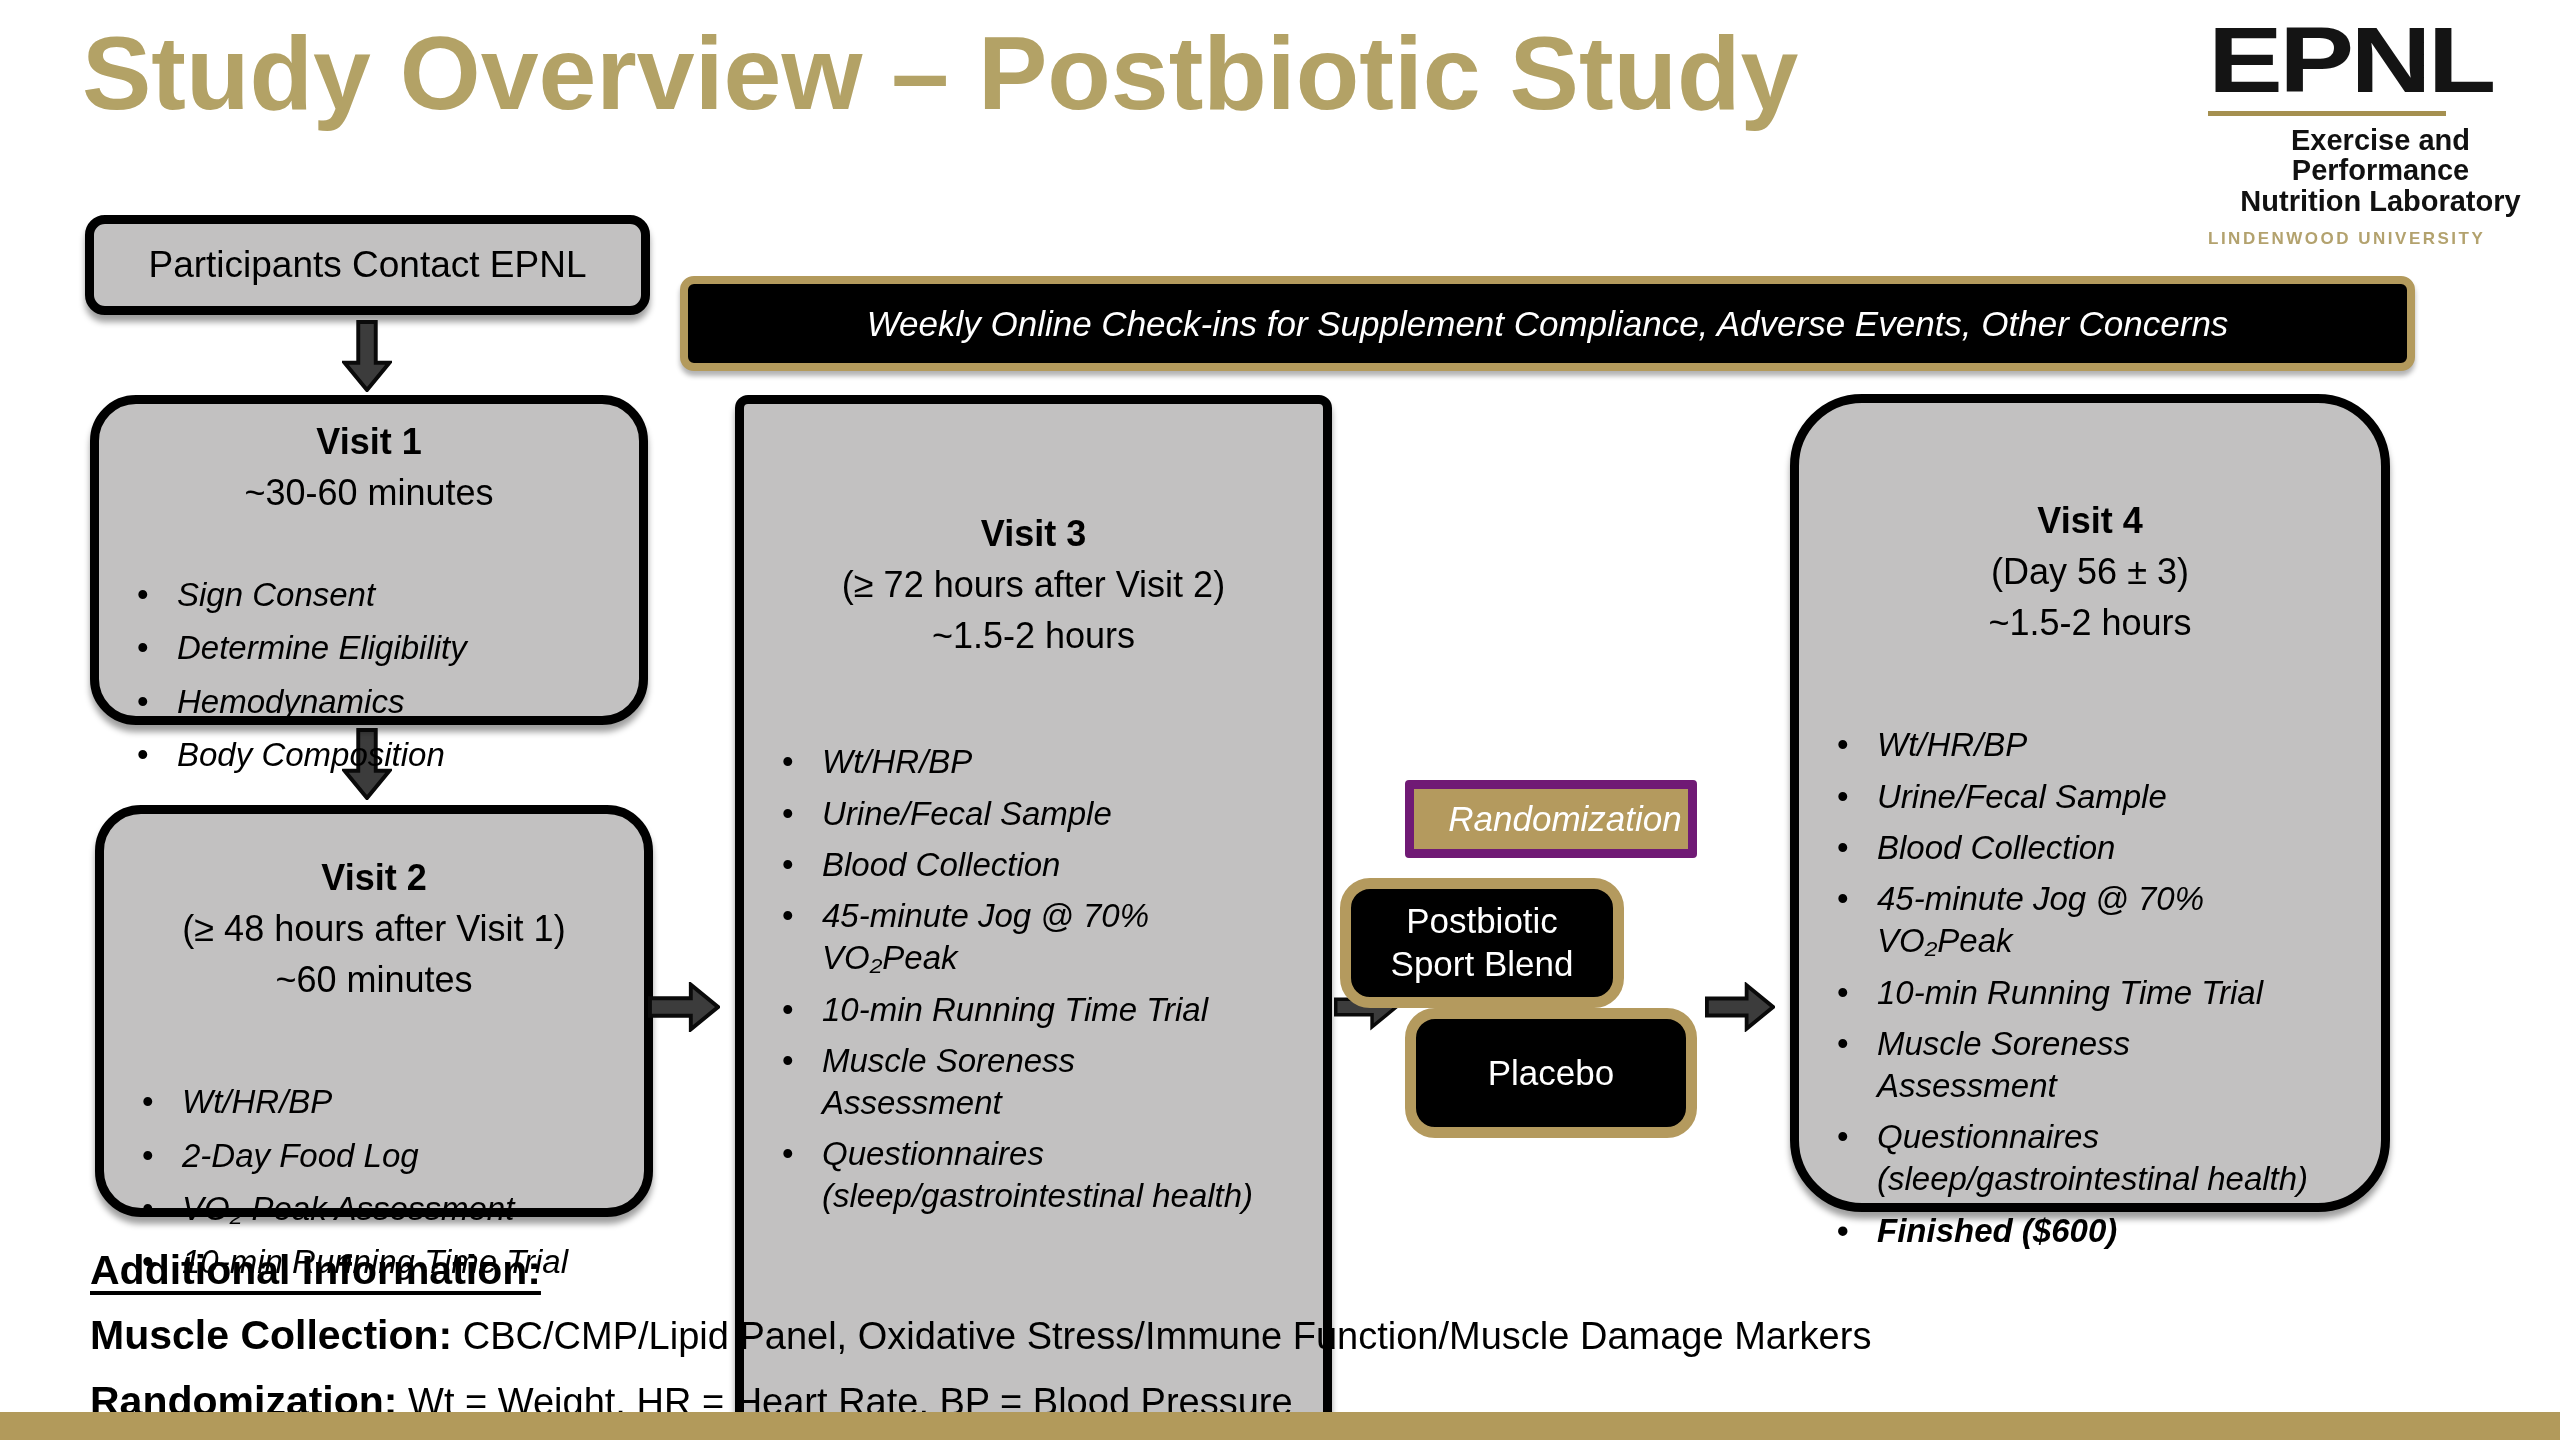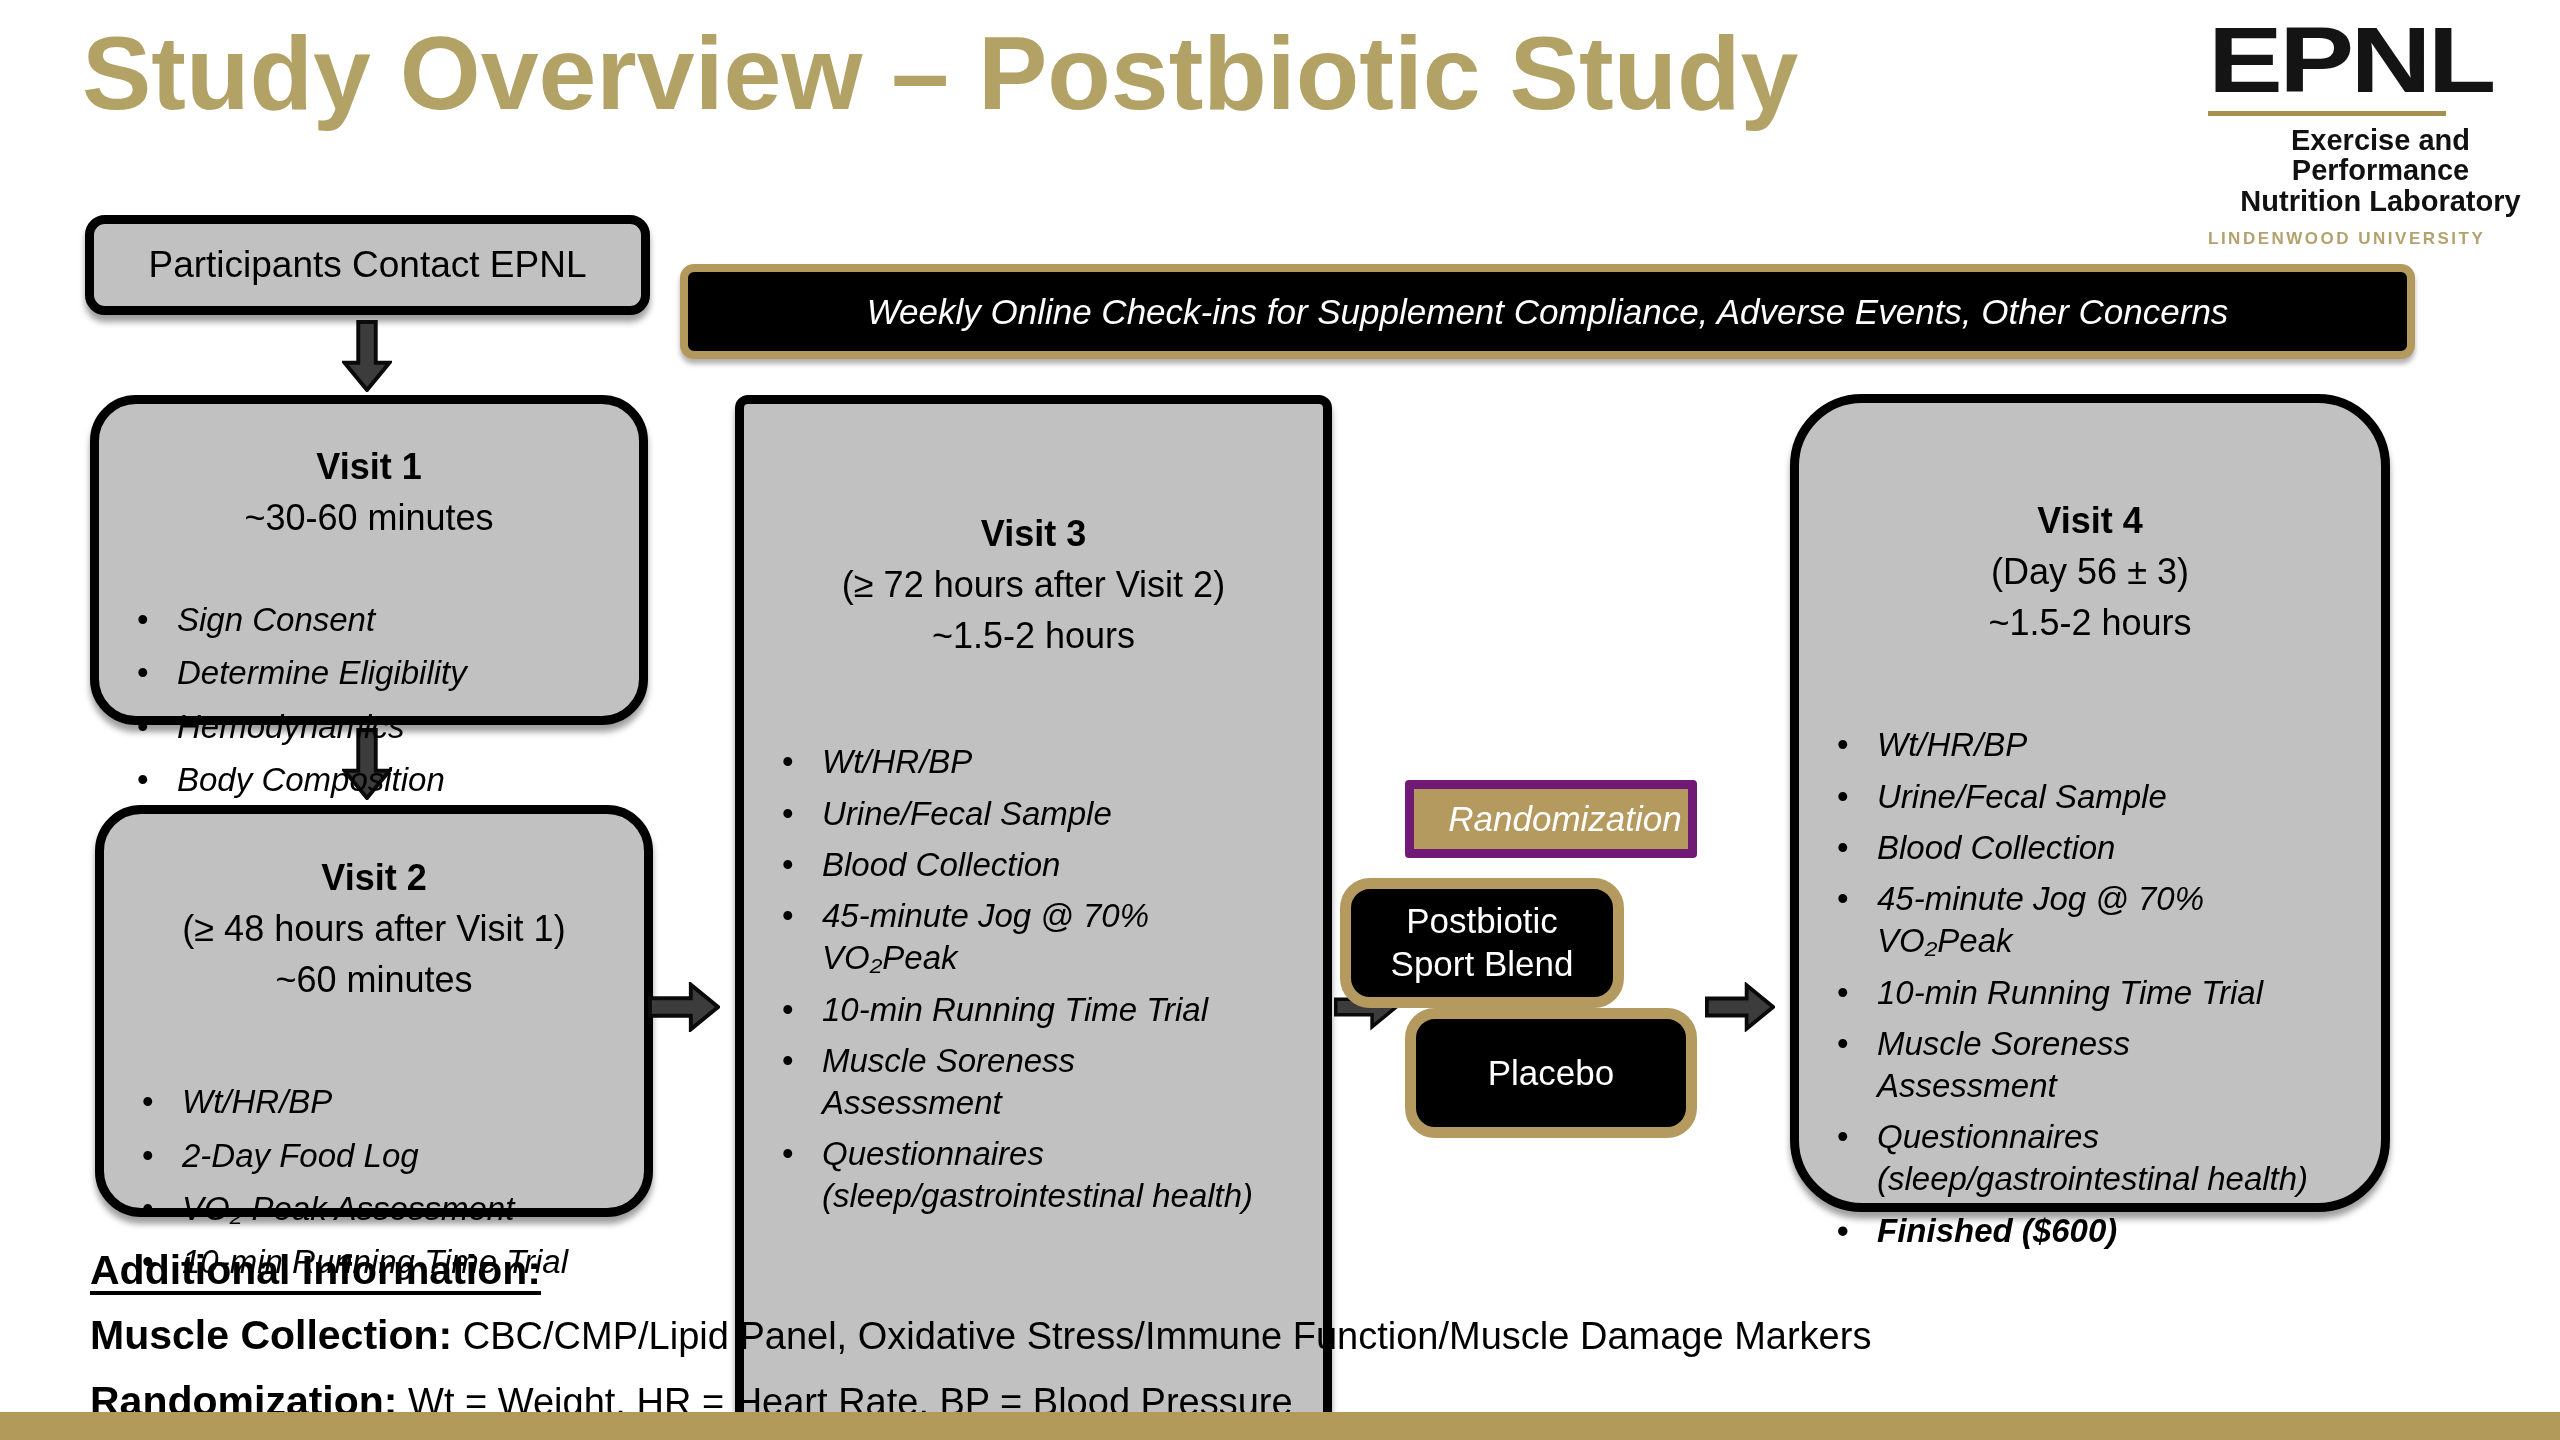--- a/index.html
+++ b/index.html
@@ -23,33 +23,33 @@
   
   .gray-box{
     position:absolute;background:#C2C1C1;border:9px solid #000;
     box-shadow:0 7px 6px rgba(0,0,0,0.38);box-sizing:border-box;
   }
   .intake{
     left:85px;top:215px;width:565px;height:100px;border-radius:20px;
     display:flex;align-items:center;justify-content:center;font-size:37px;white-space:nowrap;
   }
   .banner{
-    position:absolute;left:680px;top:264px;width:1735px;height:95px;background:#000;
+    position:absolute;left:680px;top:276px;width:1735px;height:95px;background:#000;
     border:8px solid #B39A5C;border-radius:14px;box-sizing:border-box;
     color:#fff;font-style:italic;font-size:35px;display:flex;align-items:center;justify-content:center;
     white-space:nowrap;box-shadow:0 5px 5px rgba(0,0,0,0.3);
   }
   .visit{border-radius:46px;}
   .visit1{left:90px;top:395px;width:558px;height:330px;}
   .visit2{left:95px;top:805px;width:558px;height:412px;}
   .visit3{left:735px;top:395px;width:597px;height:1058px;border-radius:13px;}
   .visit4{left:1790px;top:394px;width:600px;height:818px;border-radius:72px;}
   .visit-head{text-align:center;font-size:36px;line-height:1.42;}
   .visit-title{font-weight:bold;}
-  .v1 .visit-head{padding-top:37px;}
+  .v1 .visit-head{padding-top:12px;}
   .v2 .visit-head{padding-top:38px;}
   .v3 .visit-head{padding-top:104px;}
   .v4 .visit-head{padding-top:92px;}
   .bullets{list-style:none;margin:0;padding:0;font-style:italic;font-size:33px;line-height:1.28;}
   .bullets li{position:relative;padding-left:78px;margin-bottom:9px;white-space:pre-line;}
   .bullets li::before{content:"\2022";position:absolute;left:38px;font-style:normal;}
   .bullets li.bold{font-weight:bold;}
   .v1 .bullets{margin-top:56px;}
   .v1 .bullets li{margin-bottom:11px;}
   .v2 .bullets{margin-top:76px;}

